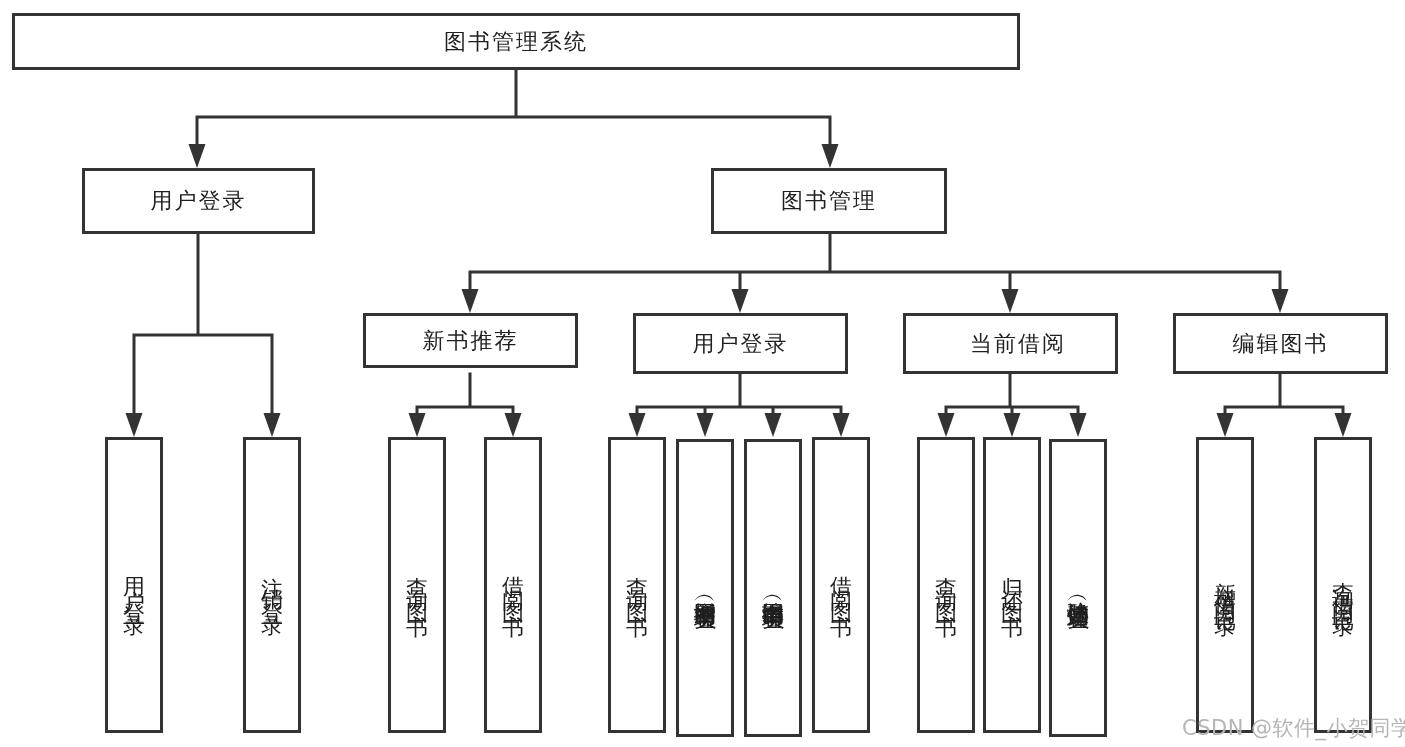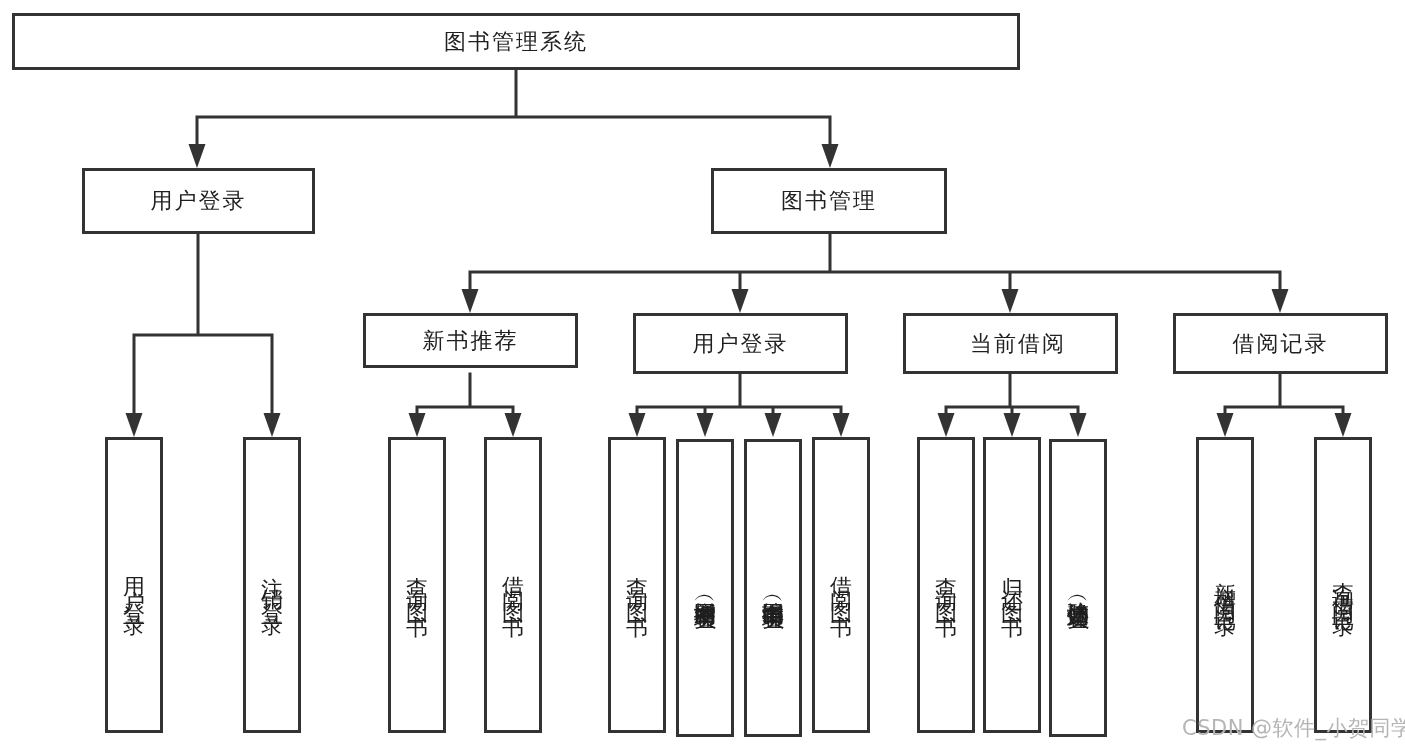--- a/index.html
+++ b/index.html
@@ -116,21 +116,21 @@
   <div class="box" style="left:363px; top:313px; width:215px; height:55px;">
     <span class="hlabel">新书推荐</span>
   </div>
   <div class="box" style="left:633px; top:313px; width:215px; height:61px;">
     <span class="hlabel">用户登录</span>
   </div>
   <div class="box" style="left:903px; top:313px; width:215px; height:61px;padding-left:15px;">
     <span class="hlabel">当前借阅</span>
   </div>
   <div class="box" style="left:1173px; top:313px; width:215px; height:61px;">
-    <span class="hlabel">借阅记录</span>
+    <span class="hlabel">编辑图书</span>
   </div>
 
   <div class="box leaf" style="left:105px; top:437px; width:58px; height:296px;">
     <span class="vtext ls-wide">用户登录</span>
   </div>
   <div class="box leaf" style="left:243px; top:437px; width:58px; height:296px;">
     <span class="vtext ls-wide">注销登录</span>
   </div>
 
   <div class="box leaf" style="left:388px; top:437px; width:58px; height:296px;">

